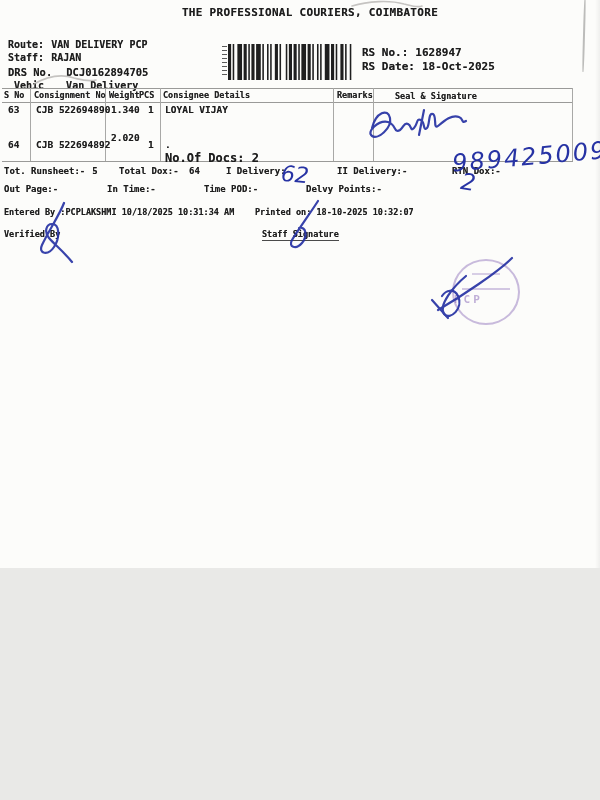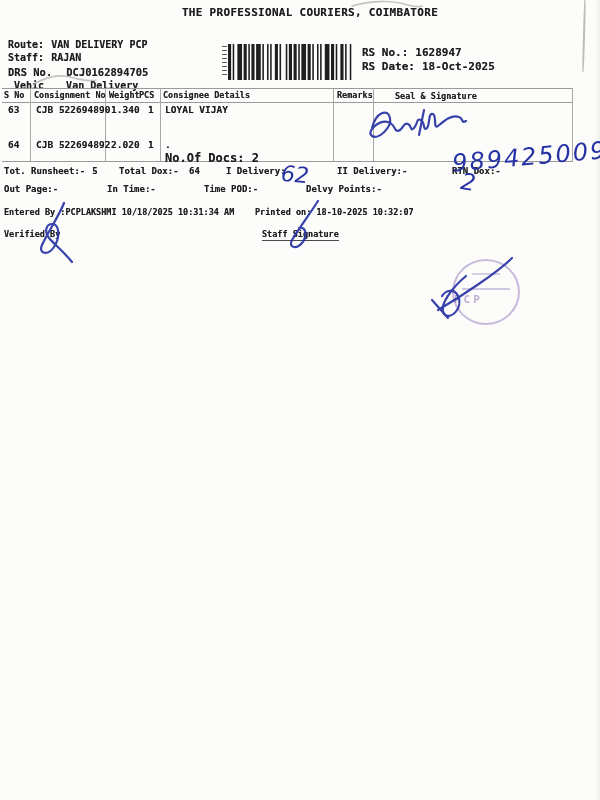--- a/index.html
+++ b/index.html
@@ -1,17 +1,17 @@
 <!DOCTYPE html>
 <html style="--ink: #2733a4;"><head>
 <meta charset="utf-8">
 <style>
   html,body{margin:0;padding:0;}
   body{width:600px;height:800px;background:#e9e9e7;font-family:"DejaVu Sans Mono", monospace;}
-  .sheet{position:relative;width:600px;height:800px;background:#fcfcfa;overflow:hidden;}
+  .sheet{position:relative;width:600px;height:568px;background:#fcfcfa;overflow:hidden;}
   .print{position:absolute;color:#1d1d1d;font-weight:bold;white-space:nowrap;
          text-shadow:0 0 .5px rgba(20,20,20,.55);}
   .doc{position:absolute;left:0;top:0;width:600px;height:800px;z-index:1;}
   
   .title{left:95px;top:6px;width:430px;text-align:center;font-size:11px;letter-spacing:.3px;}
   .subtitle{left:75px;top:20px;width:470px;text-align:center;font-size:11.5px;letter-spacing:.2px;}
   .ln-route{left:8px;top:39px;font-size:10px;}
   .ln-staff{left:8px;top:52px;font-size:10px;}
   .ln-drs{left:8px;top:66px;font-size:10.5px;}
   .ln-veh{left:14px;top:80px;font-size:10px;}
@@ -134,21 +134,21 @@
       <span class="print th" style="left:393px;top:3px">Seal &amp; Signature</span>
 
       <span class="print td" style="left:6px;top:16px">63</span>
       <span class="print td" style="left:34px;top:16px">CJB 522694890</span>
       <span class="print td" style="left:109px;top:16px">1.340</span>
       <span class="print td" style="left:146px;top:16px">1</span>
       <span class="print td" style="left:163px;top:16px">LOYAL VIJAY</span>
 
       <span class="print td" style="left:6px;top:51px">64</span>
       <span class="print td" style="left:34px;top:51px">CJB 522694892</span>
-      <span class="print td" style="left:109px;top:51px">2.020</span>
+      <span class="print td" style="left:109px;top:44px">2.020</span>
       <span class="print td" style="left:146px;top:51px">1</span>
       <span class="print td" style="left:163px;top:51px">.</span>
       <span class="print note" style="left:163px;top:63px">No.Of Docs: 2</span>
     </div>
 
     <div class="print tot" style="left:4px;top:166px">
       <span>Tot. Runsheet:-</span><span class="lbl-gap">5</span>
     </div>
     <span class="print tot" style="left:119px;top:166px">Total Dox:-</span>
     <span class="print tot" style="left:189px;top:166px">64</span>

